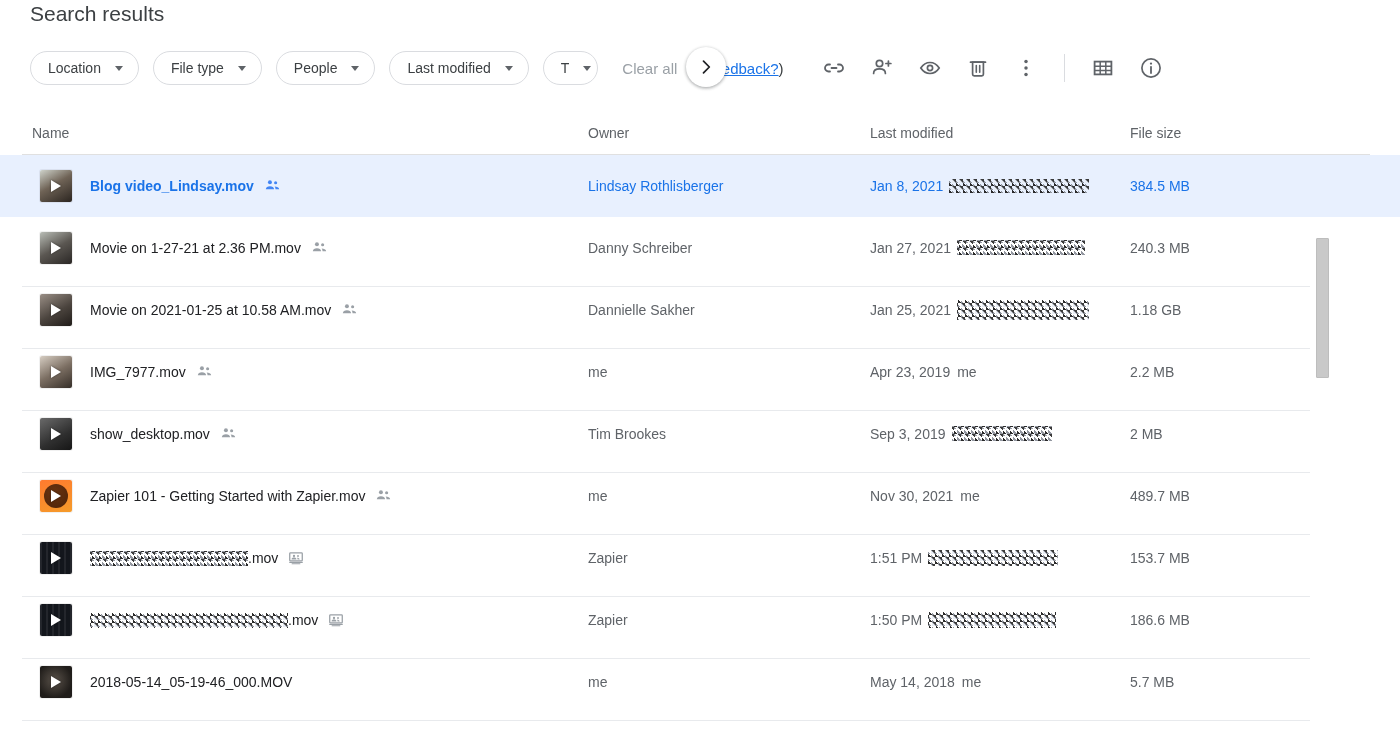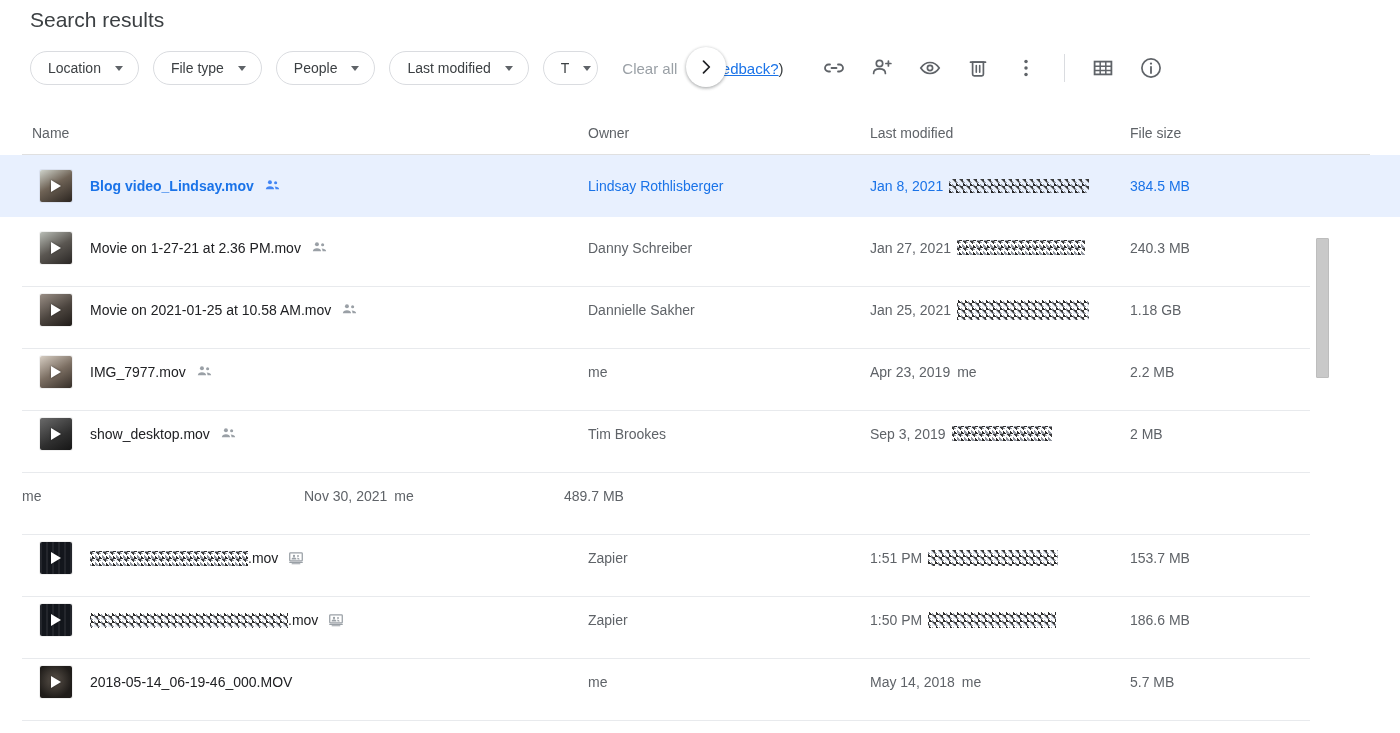--- a/index.html
+++ b/index.html
@@ -7,21 +7,21 @@
     width:1400px;height:733px;
     background:#ffffff;
     font-family:"Liberation Sans","DejaVu Sans",sans-serif;
     color:#202124;
     overflow:hidden;
     position:relative;
   }
 
   
   .page-title{
-    position:absolute;left:30px;top:8px;
+    position:absolute;left:30px;top:2px;
     font-size:21px;font-weight:400;color:#3c4043;
     letter-spacing:0;
   }
 
   
   .toolbar{
     position:absolute;left:0;top:44px;width:1400px;height:48px;
     display:flex;align-items:center;
   }
   .chips{
@@ -422,20 +422,35 @@
             <span class="mod-date">Sep 3, 2019</span>
             <span style="margin-left:6px;display:inline-flex;">
               <span class="redact r-b" style="width:100px;height:15px;margin-top:0px"></span>
             </span>
           </div>
       <div class="c-size"><span class="size">2 MB</span></div>
     </div>
       </div>
       <div class="row">
     <div class="inner">
+      <div class="c-name">
+        <span class="thumb zapier">
+              <span class="disc"></span>
+              <span class="play"></span>
+            </span>
+        <span class="fname">Zapier 101 - Getting Started with Zapier.mov</span>
+        <span class="share-ic">
+              <svg width="17" height="17" viewBox="0 0 24 24">
+     <circle cx="8.4" cy="7.4" r="2.8" fill="#9aa0a6"></circle>
+     <circle cx="16.4" cy="8.1" r="2.2" fill="#9aa0a6"></circle>
+     <path d="M2.6 17.4c0-2.8 2.6-4.3 5.8-4.3s5.8 1.5 5.8 4.3z" fill="#9aa0a6"></path>
+     <path d="M15.1 13.3c2.9.1 6.3 1.1 6.3 4.1h-5.1c0-1.6-.5-3-1.2-4.1z" fill="#9aa0a6"></path>
+   </svg>
+            </span>
+      </div>
       <div class="c-owner"><span class="owner">me</span></div>
       <div class="c-mod">
             <span class="mod-date">Nov 30, 2021</span>
             <span class="mod-extra">me</span>
           </div>
       <div class="c-size"><span class="size">489.7 MB</span></div>
     </div>
       </div>
       <div class="row">
     <div class="inner">
@@ -496,21 +511,21 @@
           </div>
       <div class="c-size"><span class="size">186.6 MB</span></div>
     </div>
       </div>
       <div class="row">
     <div class="inner">
       <div class="c-name">
         <span class="thumb p6">
               <span class="play"></span>
             </span>
-        <span class="fname">2018-05-14_06-19-46_000.MOV</span>
+        <span class="fname">2018-05-14_05-19-46_000.MOV</span>
 
       </div>
       <div class="c-owner"><span class="owner">me</span></div>
       <div class="c-mod">
             <span class="mod-date">May 14, 2018</span>
             <span class="mod-extra">me</span>
           </div>
       <div class="c-size"><span class="size">5.7 MB</span></div>
     </div>
       </div>

